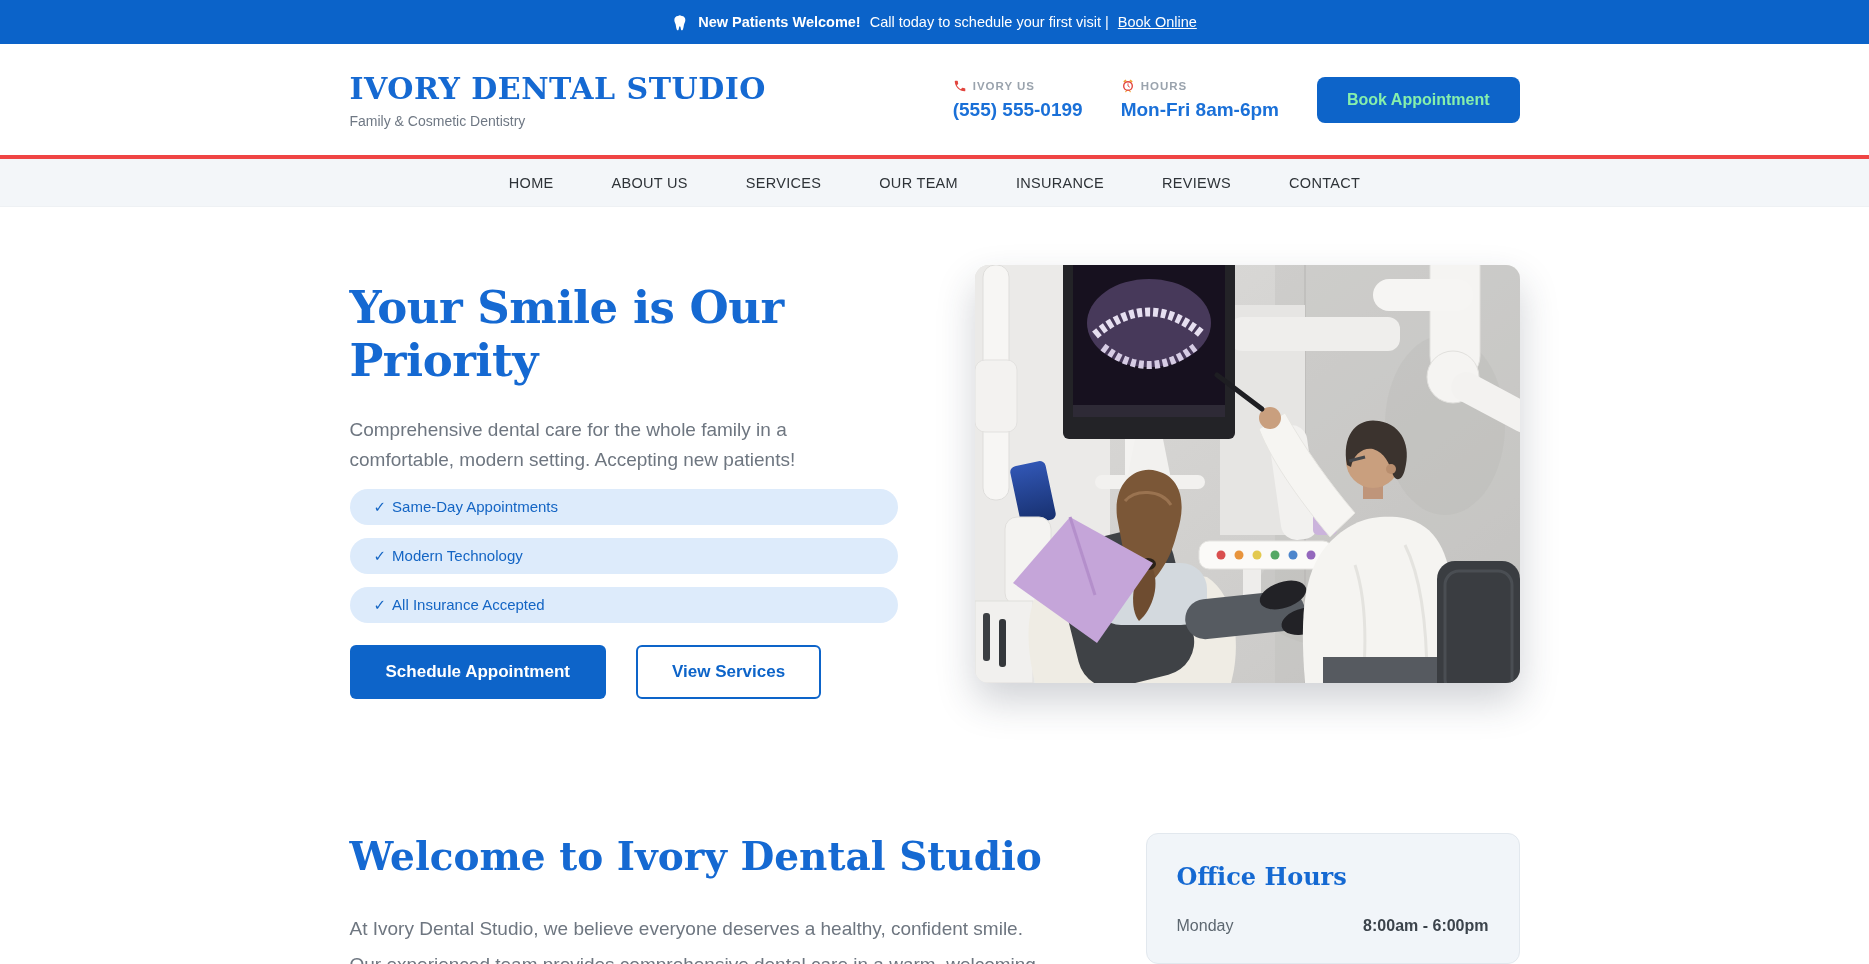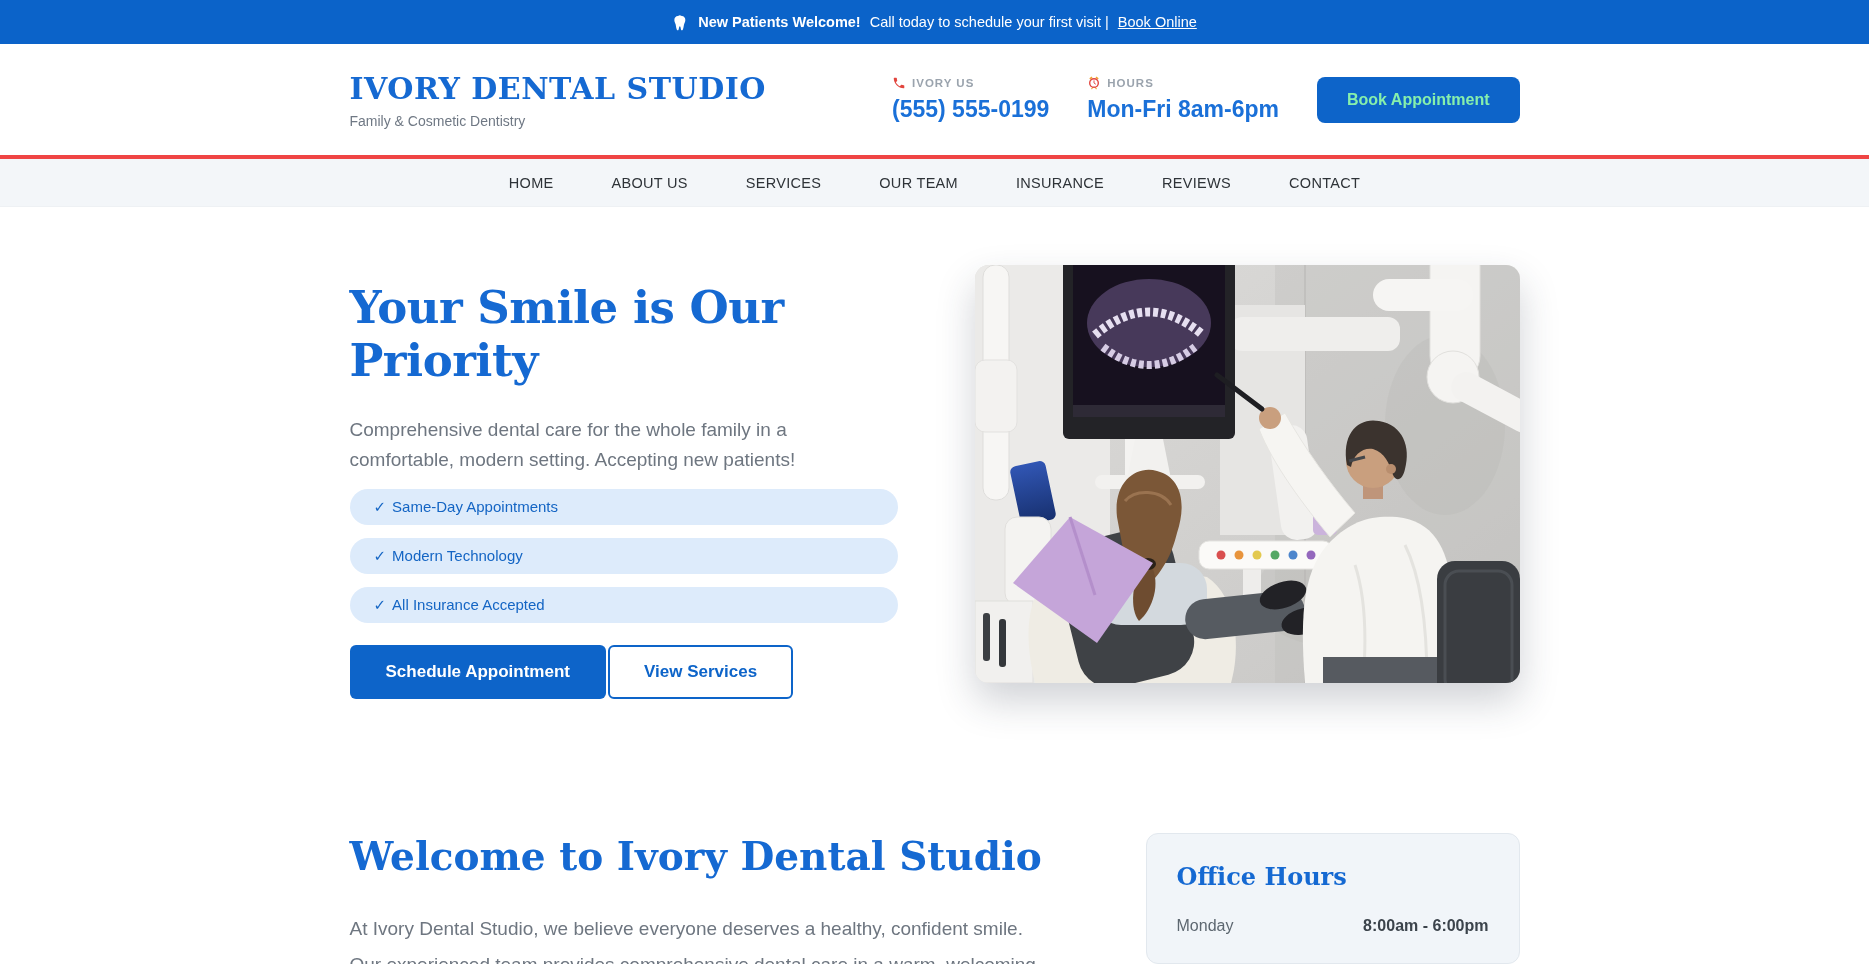--- a/index.html
+++ b/index.html
@@ -18,21 +18,21 @@
   
   .site-header { height:111px; background:#fff; }
   .site-header .container { height:100%; display:flex; align-items:center; }
   .brand h1 { color:#1569d2; font-size:30px; letter-spacing:0.5px; font-weight:bold; }
   .brand .tagline { color:#6f7884; font-size:14px; margin-top:7px; }
   .header-right { margin-left:auto; display:flex; align-items:center; gap:38px; }
   .info-block { text-align:left; }
   .info-label { display:flex; align-items:center; gap:6px; color:#9aa3ad;
     font-size:11.5px; letter-spacing:1px; font-weight:bold; }
   .info-label svg { width:14px; height:14px; }
-  .info-value { color:#1a70d8; font-size:23px; font-weight:bold; margin-top:6px; }
+  .info-value { color:#1a70d8; font-size:19px; font-weight:bold; margin-top:6px; }
   .btn-book { background:#0d64c9; color:#86efac; border:none; border-radius:8px;
     padding:14px 30px; font-size:16px; font-weight:bold; cursor:pointer;
     font-family:inherit; }
 
   
   .main-nav { height:52px; background:#f3f6f9; border-top:4px solid #ef4444;
     border-bottom:1px solid #eef1f4; }
   .main-nav ul { height:100%; display:flex; align-items:center; justify-content:center;
     gap:58px; list-style:none; }
   .main-nav li { font-size:14.5px; color:#2e3338; letter-spacing:0.3px; cursor:pointer; }
@@ -46,21 +46,21 @@
   .pill-list { margin-top:13px; width:548px; }
   .pill { background:#ddebfb; border-radius:19px; padding:9px 24px; color:#1465c4;
     font-size:15px; margin-bottom:13px; }
   .pill .check { margin-right:6px; }
   .hero-btns { display:flex; gap:2px; margin-top:22px; }
   .btn-primary { background:#0d64c9; color:#fff; border:none; border-radius:6px;
     padding:17px 36px; font-size:17px; font-weight:bold; cursor:pointer;
     font-family:inherit; }
   .btn-secondary { background:#fff; color:#0d64c9; border:2px solid #0d64c9;
     border-radius:6px; padding:15px 34px; font-size:17px; font-weight:bold;
-    cursor:pointer; font-family:inherit; }
+    cursor:pointer; font-family:inherit;margin-left:28px; }
   .hero-image { margin-left:auto; width:545px; height:418px; border-radius:14px;
     overflow:hidden; box-shadow:0 18px 38px rgba(40,50,70,0.22); flex:none; }
   .hero-image svg { display:block; }
 
   
   .welcome .container { display:flex; gap:66px; margin-top:134px; align-items:flex-start; }
   .welcome-left { flex:1; }
   .welcome-title { color:#1569d2; font-size:39px; font-weight:bold; }
   .welcome-desc { color:#6e7680; font-size:19px; line-height:1.9; margin-top:32px;
     width:700px; }

